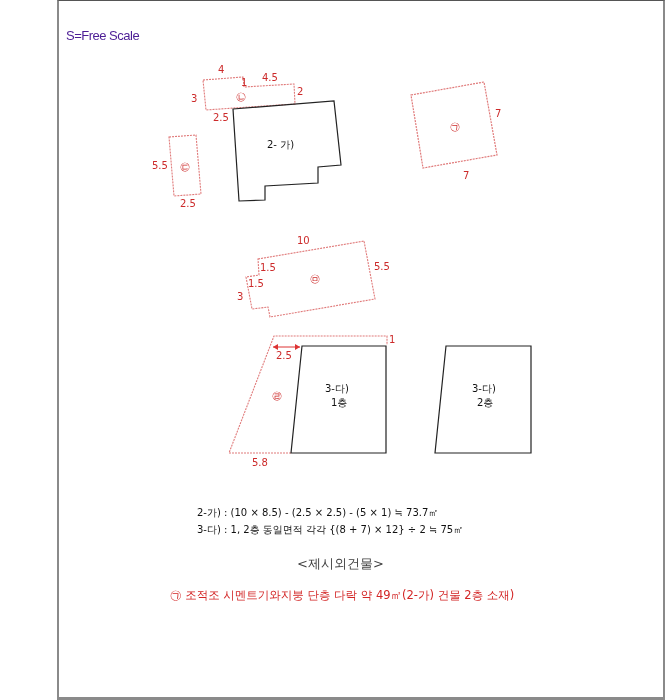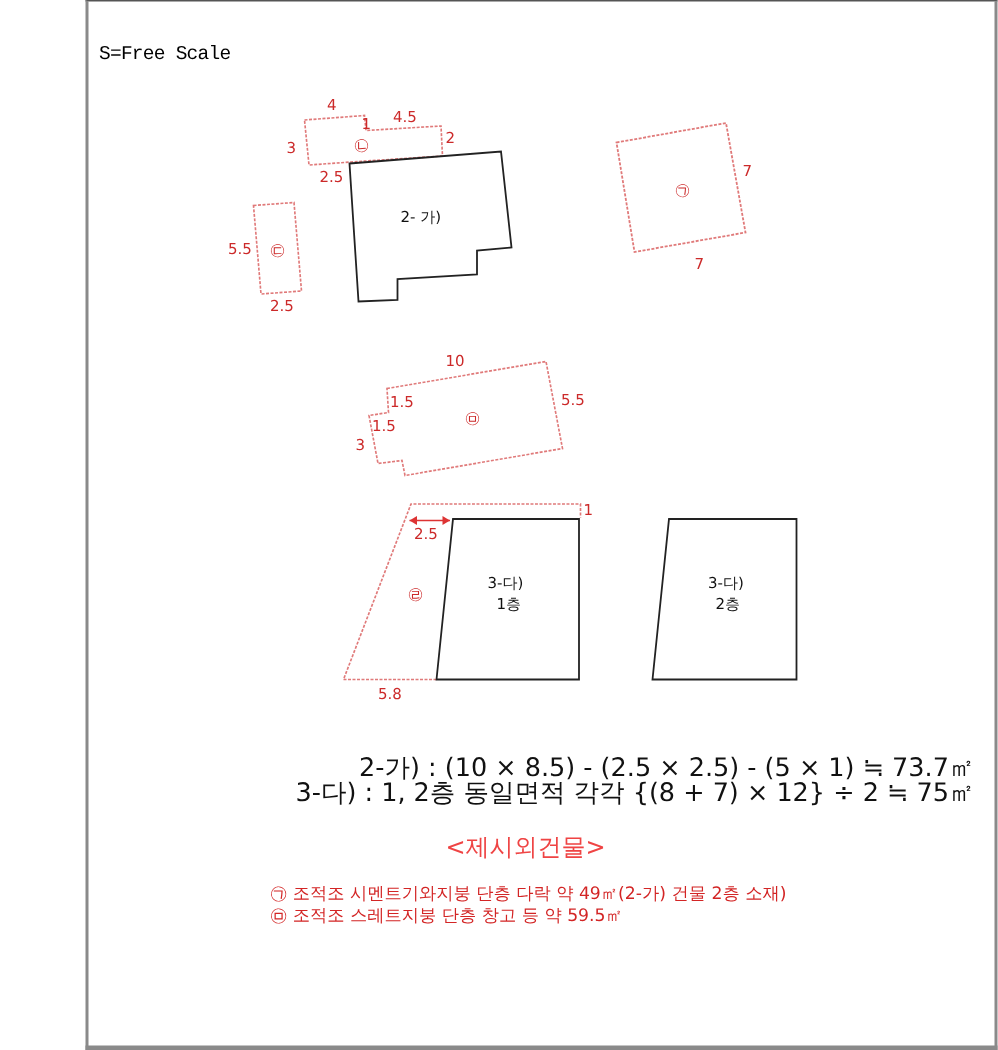--- a/index.html
+++ b/index.html
@@ -1,31 +1,31 @@
 <!DOCTYPE html>
 <html><head>
 <meta charset="utf-8">
 <style>
   html, body { margin: 0; padding: 0; background: #ffffff; }
   body { width: 665px; height: 700px; position: relative; overflow: hidden;
          font-family: "DejaVu Sans", sans-serif; }
   .frame { position: absolute; left: 57px; top: 0px; width: 604px; height: 696px;
            border-left: 2px solid #8a8a8a; border-right: 3px solid #8a8a8a;
            border-bottom: 3px solid #8a8a8a; border-top: 1px solid #555; background: #fff; }
-  .scale { position: absolute; left: 66px; top: 28px; font-family: Liberation Mono, monospace;
-           font-size: 13px; color: #000000; letter-spacing: -0.5px; }
+  .scale { position: absolute; left: 66px; top: 28px; font-family: Liberation Sans, sans-serif;
+           font-size: 13px; color: #4c1d95; letter-spacing: -0.5px; }
   svg.draw { position: absolute; left: 0; top: 0; width: 665px; height: 700px; }
   .lbl { font-family: "DejaVu Sans", sans-serif; font-size: 10px; fill: #cc2a2a; }
   .blbl { font-family: "DejaVu Sans", sans-serif; font-size: 10px; fill: #111; }
-  .formulas { position: absolute; left: 197px; top: 504px; font-size: 17px; color: #111;
-              line-height: 17px; text-align: right; }
-  .legend-title { position: absolute; left: 297px; top: 555px; font-size: 16px; color: #ef4444; }
+  .formulas { position: absolute; left: 197px; top: 504px; font-size: 10px; color: #111;
+              line-height: 17px; }
+  .legend-title { position: absolute; left: 297px; top: 555px; font-size: 13px; color: #404040; }
   .legend { position: absolute; left: 170px; top: 588px; font-size: 11.5px; color: #d32525;
             line-height: 15px; }
-  .legend .row { white-space: nowrap; margin-left: 10px; }
+  .legend .row { white-space: nowrap; }
 </style>
 </head>
 <body>
 
 <div class="frame"></div>
 <div class="scale">S=Free Scale</div>
 
 <svg class="draw" viewBox="0 0 665 700">
 
   <g>
@@ -94,14 +94,13 @@
 
 <div class="formulas">
   <div>2-가) : (10 × 8.5) - (2.5 × 2.5) - (5 × 1) ≒ 73.7㎡</div>
   <div>3-다) : 1, 2층 동일면적 각각 {(8 + 7) × 12} ÷ 2 ≒ 75㎡</div>
 </div>
 
 <div class="legend-title">&lt;제시외건물&gt;</div>
 
 <div class="legend">
   <div class="row">㉠ 조적조 시멘트기와지붕 단층 다락 약 49㎡(2-가) 건물 2층 소재)</div>
-  <div class="row">㉤ 조적조 스레트지붕 단층 창고 등 약 59.5㎡</div>
 </div>
 
 </body></html>

